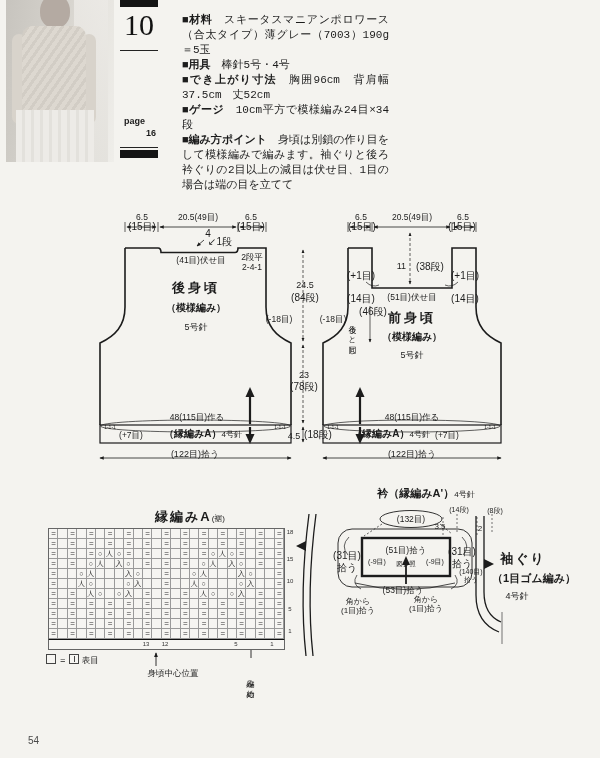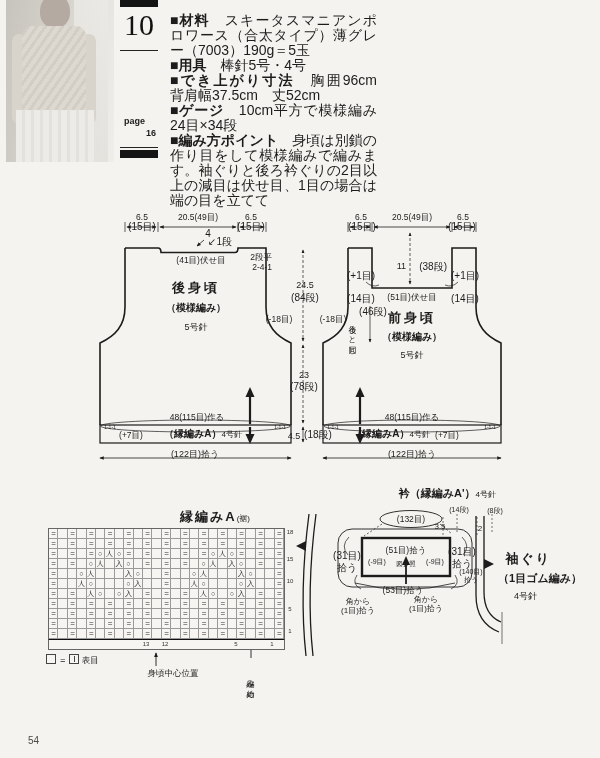--- a/index.html
+++ b/index.html
@@ -1,38 +1,38 @@
 <!DOCTYPE html>
 <html><head>
 <meta charset="utf-8">
 <style>
   html,body{margin:0;padding:0;background:#e9e8e4;}
   .sheet{position:relative;width:600px;height:758px;background:#f4f3ef;overflow:hidden;
          font-family:"Liberation Sans","DejaVu Sans",sans-serif;color:#1c1c1c;}
   svg.lines{position:absolute;left:0;top:0;z-index:1;}
   .lb{position:absolute;z-index:2;font-size:8.5px;line-height:1.18;white-space:pre-line;text-align:center;color:#1c1c1c;}
-  .left{text-align:right}.right{text-align:right}
+  .left{text-align:center}.right{text-align:right}
   .s65{font-size:6.5px}.s7{font-size:7px}.s75{font-size:10px}.s8{font-size:8px}
   .s9{font-size:9px}.s10{font-size:10px}.s11{font-size:11px}.s13{font-size:13px}
   .b{font-weight:bold}
   .vert{writing-mode:vertical-rl;text-orientation:upright;letter-spacing:1px;}
   
   .photo{position:absolute;left:6px;top:0;width:108px;height:162px;background:linear-gradient(100deg,#c7c4be 0%,#d6d3cd 45%,#e7e5e0 75%,#efeeea 100%);overflow:hidden;}
   .ph-win{position:absolute;right:6px;top:0;width:34px;height:162px;background:linear-gradient(#eceae6,#e2e0db);opacity:.8;}
   .ph-head{position:absolute;left:34px;top:-6px;width:30px;height:34px;border-radius:50% 50% 45% 45%;background:#b4aaa2;}
   .ph-body{position:absolute;left:16px;top:26px;width:64px;height:86px;border-radius:10px 10px 4px 4px;
            background:repeating-linear-gradient(125deg,#ddd8d0 0 4px,#d2cdc5 4px 7px);}
   .ph-arm{position:absolute;left:6px;top:34px;width:14px;height:90px;border-radius:8px;background:#d8d3cb;}
   .ph-arm2{position:absolute;left:76px;top:34px;width:14px;height:90px;border-radius:8px;background:#d8d3cb;}
   .ph-skirt{position:absolute;left:10px;top:110px;width:78px;height:52px;background:repeating-linear-gradient(90deg,#edebe7 0 6px,#e3e1dc 6px 9px);}
   .issue-col{position:absolute;left:120px;top:0;width:38px;height:162px;}
   .bar{position:absolute;left:0;width:38px;background:#141414;}
   .issue-num{position:absolute;left:0;top:8px;width:38px;text-align:center;font-family:"Liberation Serif","DejaVu Serif",serif;font-size:30px;color:#111;}
   .rule{position:absolute;left:0;width:38px;border-top:1px solid #222;}
-  .specs{position:absolute;left:170px;top:13px;width:207px;z-index:2;font-size:14px;line-height:15px;text-align:justify;}
+  .specs{position:absolute;left:182px;top:13px;width:207px;z-index:2;font-size:11px;line-height:15px;text-align:justify;font-family:Liberation Mono, monospace;}
   .specs b{font-weight:bold}
   .instr{position:absolute;left:384px;top:13px;width:208px;z-index:2;font-size:9.3px;line-height:15px;text-align:justify;}
   
   .chart{position:absolute;left:48px;top:528px;width:235px;height:110px;z-index:2;
          display:grid;grid-template-columns:repeat(25,1fr);grid-template-rows:repeat(11,1fr);
          border:1px solid #666;border-bottom:2.3px solid #111;background:#f6f5f2;}
   .chart .c{border-right:.5px solid #9a9a9a;border-bottom:.5px solid #9a9a9a;
             font-size:7px;line-height:9px;text-align:center;color:#2a2a2a;overflow:hidden;}
   .chart .c.sym-eq{font-size:8px;letter-spacing:-1px;}
   .hem{position:absolute;left:48px;top:640px;width:235px;height:9px;border:1px solid #666;border-top:none;z-index:2;background:#f6f5f2;}
@@ -59,21 +59,21 @@
     <div class="ph-head"></div>
     <div class="ph-body"></div>
     <div class="ph-skirt"></div>
   </div>
 
   <div class="issue-col">
     <div class="bar" style="top:0;height:7px"></div>
     <div class="issue-num">10</div>
     <div class="rule" style="top:50px"></div>
     <div class="lb s9 b" style="left:4px;top:116px;width:30px;text-align:left">page</div>
-    <div class="lb s9 b" style="left:16px;top:128px;width:30px;text-align:center">16</div>
+    <div class="lb s9 b" style="left:6px;top:128px;width:30px;text-align:right">16</div>
     <div class="rule" style="top:147px"></div>
     <div class="bar" style="top:150px;height:8px"></div>
   </div>
 
   <div class="specs">
     <b>■材料</b><span>　スキータスマニアンポロワース（合太タイプ）薄グレー（7003）190g＝5玉</span><br>
     <b>■用具</b><span>　棒針5号・4号</span><br>
     <b>■でき上がり寸法</b><span>　胸囲96cm　背肩幅37.5cm　丈52cm</span><br>
     <b>■ゲージ</b><span>　10cm平方で模様編み24目×34段</span><br>
     <b>■編み方ポイント</b><span>　身頃は別鎖の作り目をして模様編みで編みます。袖ぐりと後ろ衿ぐりの2目以上の減目は伏せ目、1目の場合は端の目を立てて</span>

